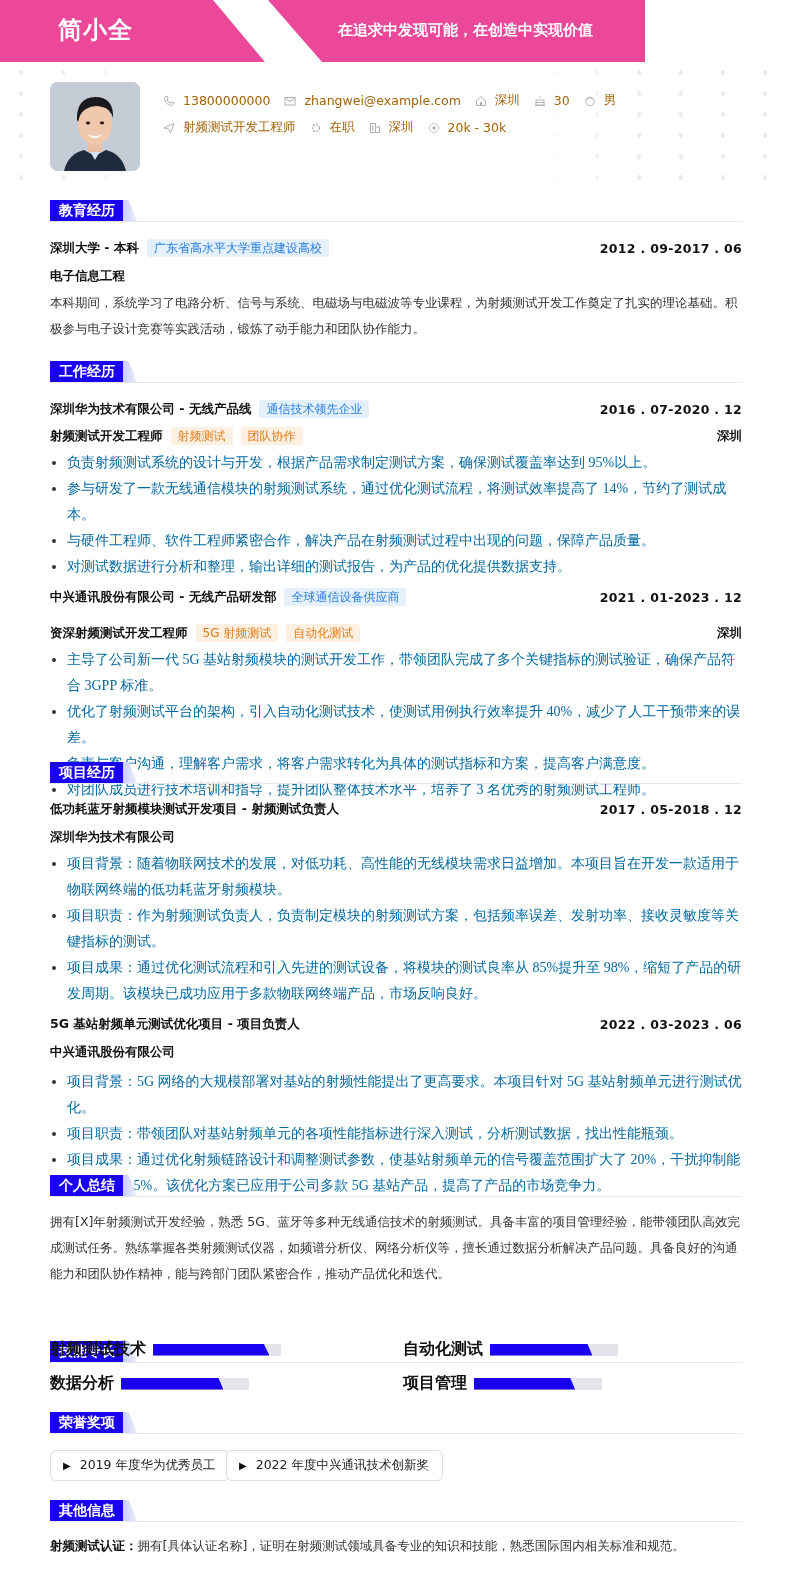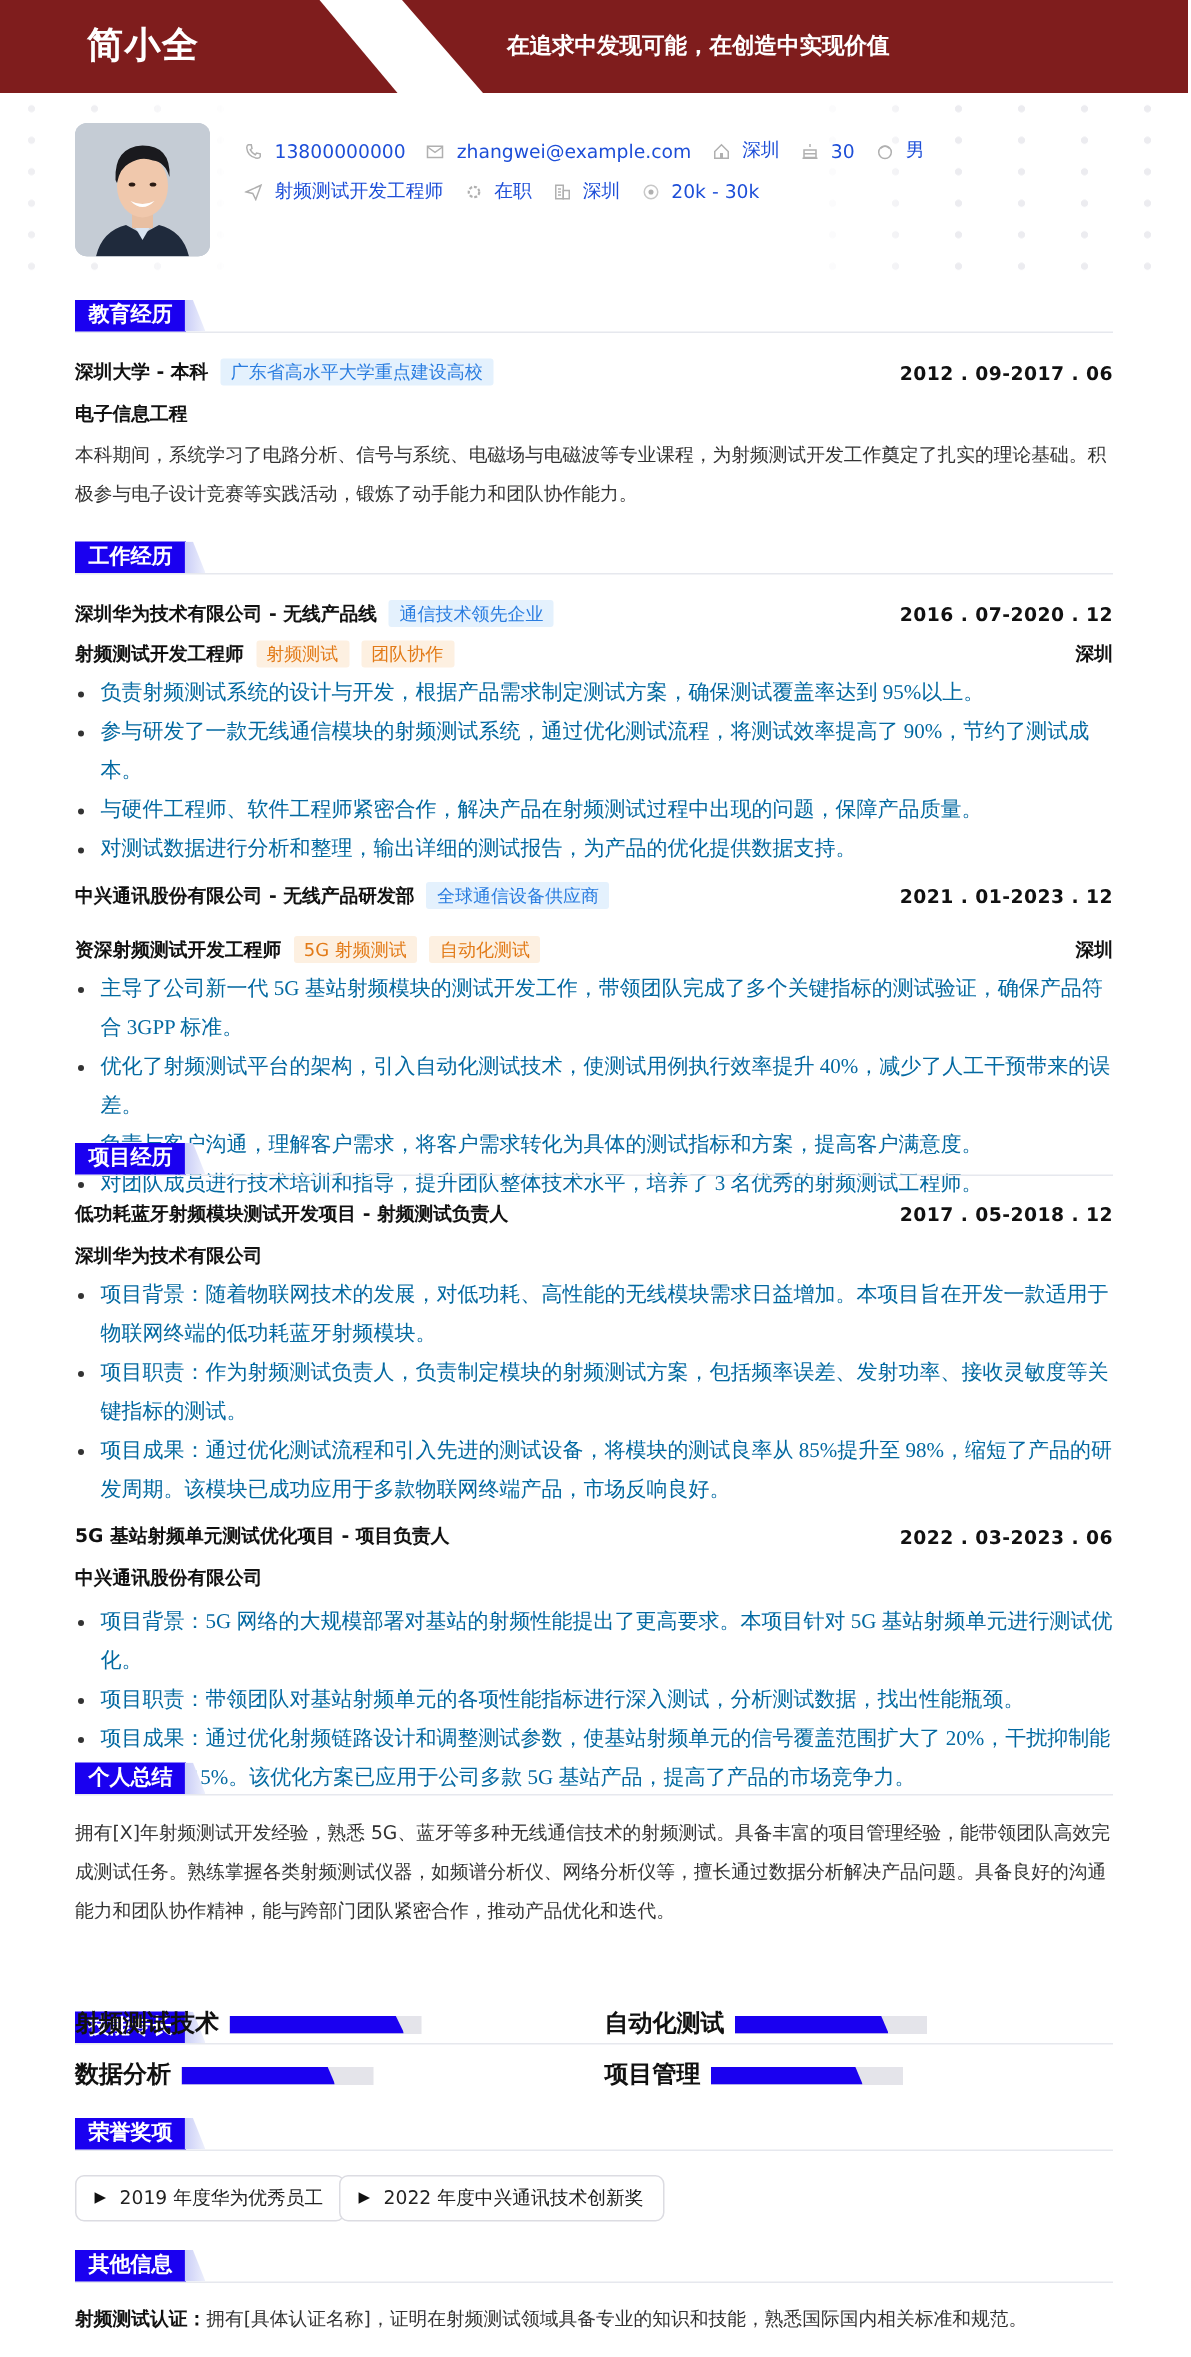--- a/index.html
+++ b/index.html
@@ -7,22 +7,22 @@
   body {
     font-family: "DejaVu Sans", "Liberation Sans", sans-serif;
     color: #222;
     font-size: 12px;
     position: relative;
     height: 1571px;
     overflow: hidden;
   }
   
   .banner {
-    position: absolute; left: 0; top: 0; width: 792px; height: 62px;
-    background: #7f1d1d;
+    position: absolute; left: 0; top: 0; width: 645px; height: 62px;
+    background: #ec4899;
     overflow: hidden;
   }
   .banner .stripe {
     position: absolute; top: 0; left: 0; width: 794px; height: 62px;
   }
   .banner .name {
     position: absolute; left: 58px; top: 14px;
     color: #fff; font-size: 24px; font-weight: bold; letter-spacing: 1px;
   }
   .banner .slogan {
@@ -42,21 +42,21 @@
     -webkit-mask-image: linear-gradient(to left, #000 60%, transparent);
     mask-image: linear-gradient(to left, #000 60%, transparent); }
 
   
   .photo {
     position: absolute; left: 50px; top: 82px; width: 90px; height: 89px;
     border-radius: 8px; overflow: hidden; background: #c3cad3;
   }
   .info-row {
     position: absolute; left: 163px; display: flex; align-items: center;
-    font-size: 12.5px; color: #1d4ed8;
+    font-size: 12.5px; color: #a16207;
   }
   .info-row.r1 { top: 92px; }
   .info-row.r2 { top: 119px; }
   .info-item { display: flex; align-items: center; margin-right: 14px; }
   .info-item .ic { width: 12px; height: 12px; margin-right: 8px; color: #b8b8b8; display: inline-flex; }
   .info-item .ic svg { width: 12px; height: 12px; }
 
   
   .section { position: absolute; left: 50px; width: 692px; }
   .sec-head { position: relative; height: 22px; border-bottom: 1px solid #e6e8ee; }
@@ -246,21 +246,21 @@
   <div class="row" style="margin-top:17px;">
     <div><span class="bold">深圳华为技术有限公司 - 无线产品线</span><span class="tag blue">通信技术领先企业</span></div>
     <span class="date">2016 . 07-2020 . 12</span>
   </div>
   <div class="row" style="margin-top:9px;">
     <div><span class="bold">射频测试开发工程师</span><span class="tag orange">射频测试</span><span class="tag orange">团队协作</span></div>
     <span class="bold">深圳</span>
   </div>
   <ul class="bullets" style="margin-top:5px;">
     <li>负责射频测试系统的设计与开发，根据产品需求制定测试方案，确保测试覆盖率达到 95%以上。</li>
-    <li>参与研发了一款无线通信模块的射频测试系统，通过优化测试流程，将测试效率提高了 90%，节约了测试成本。</li>
+    <li>参与研发了一款无线通信模块的射频测试系统，通过优化测试流程，将测试效率提高了 14%，节约了测试成本。</li>
     <li>与硬件工程师、软件工程师紧密合作，解决产品在射频测试过程中出现的问题，保障产品质量。</li>
     <li>对测试数据进行分析和整理，输出详细的测试报告，为产品的优化提供数据支持。</li>
   </ul>
 
   <div class="row" style="margin-top:8px;">
     <div><span class="bold">中兴通讯股份有限公司 - 无线产品研发部</span><span class="tag blue">全球通信设备供应商</span></div>
     <span class="date">2021 . 01-2023 . 12</span>
   </div>
   <div class="row" style="margin-top:18px;">
     <div><span class="bold">资深射频测试开发工程师</span><span class="tag orange">5G 射频测试</span><span class="tag orange">自动化测试</span></div>

